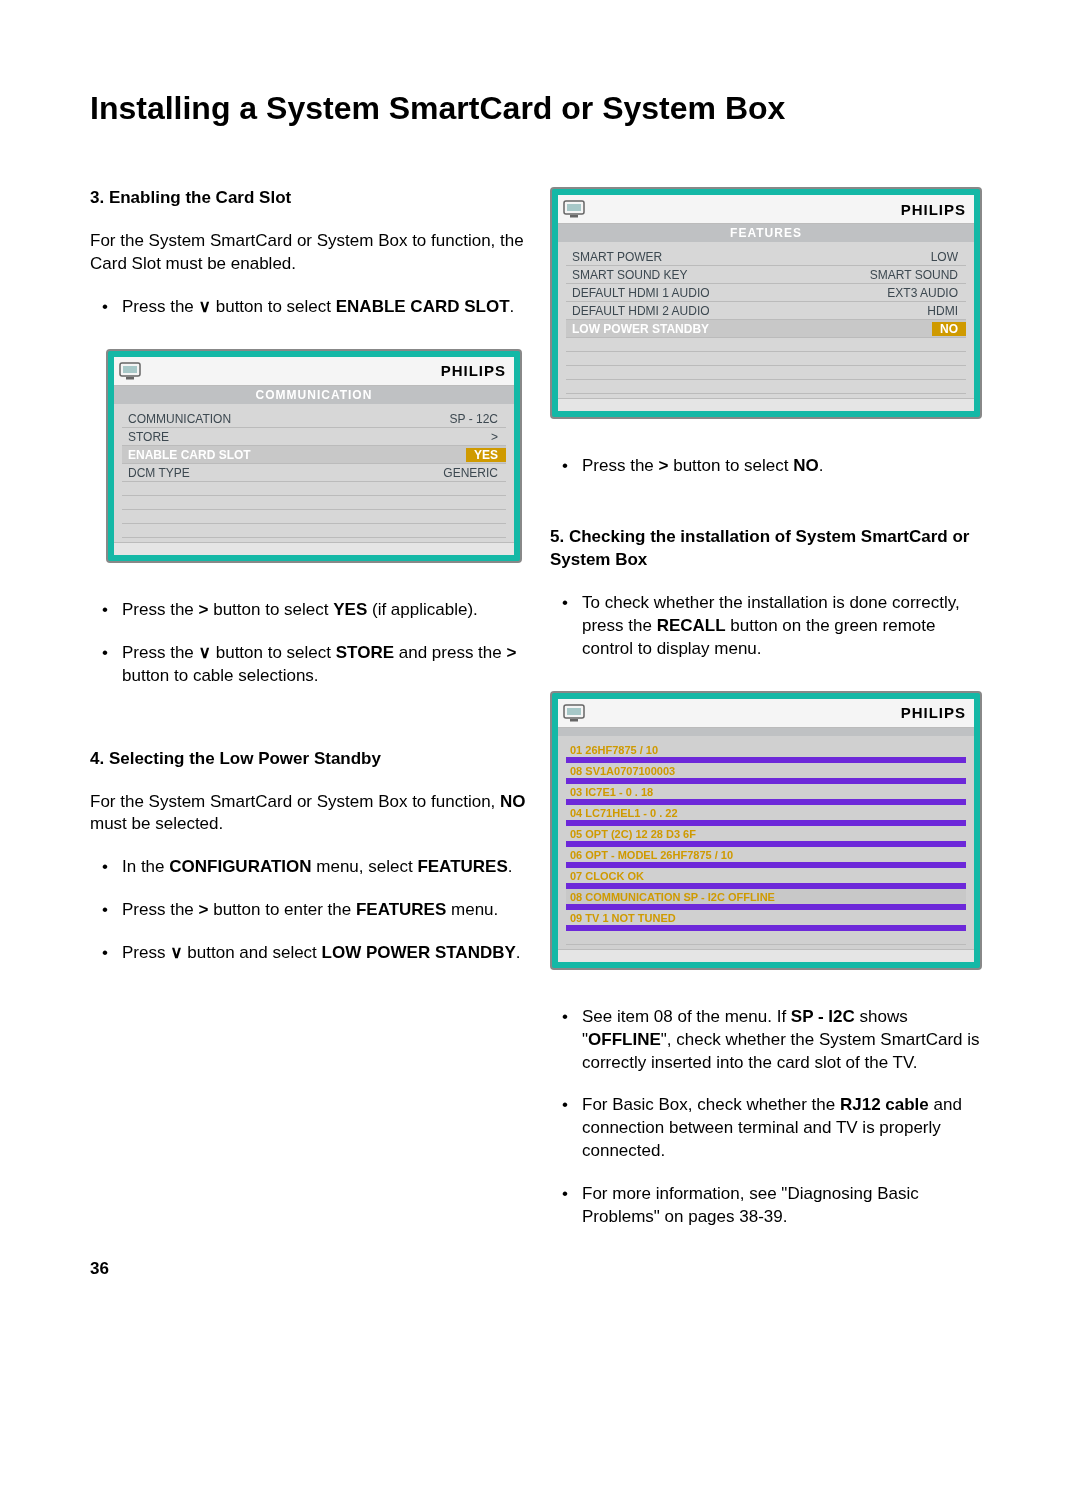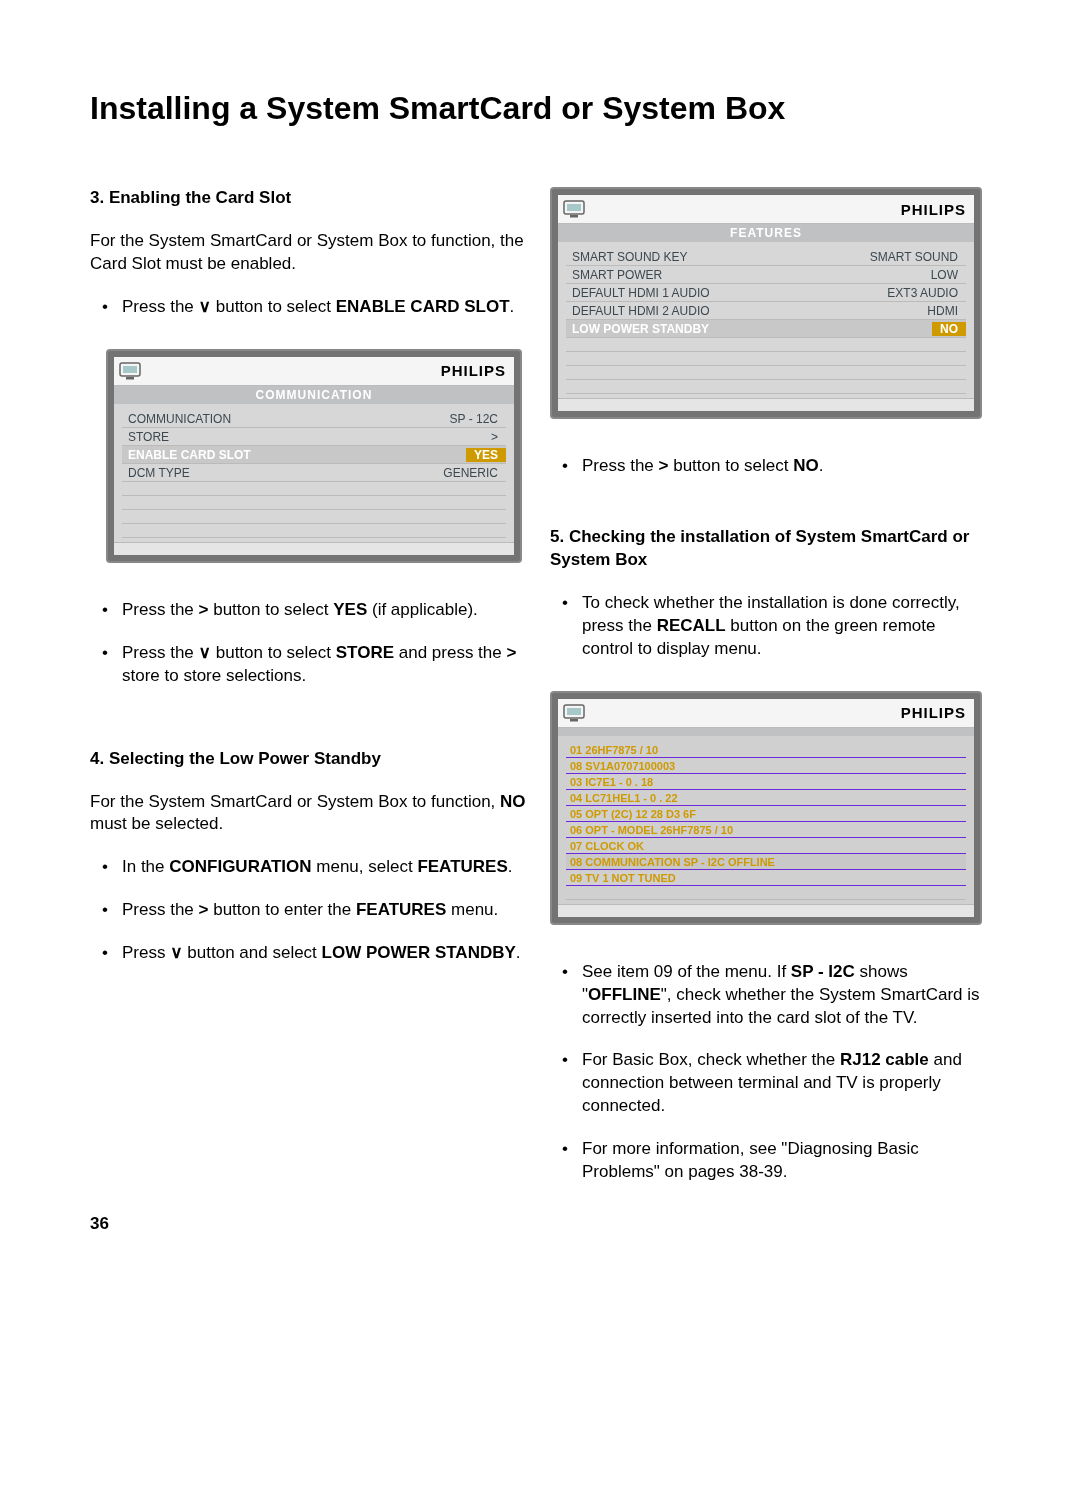--- a/index.html
+++ b/index.html
@@ -55,21 +55,21 @@
     position: absolute;
     left: 12px;
     top: 0;
   }
   .b { font-weight: bold; }
   .arrow { font-family: Arial, sans-serif; font-weight: bold; }
   
   .osd {
     border: 2px solid #888;
     border-radius: 4px;
-    background: #737373;
+    background: #14b8a6;
     padding: 6px;
     margin: 10px 8px 36px 16px;
     box-sizing: border-box;
   }
   .osd-header {
     display: flex;
     align-items: center;
     justify-content: space-between;
     background: #f5f5f5;
     border-bottom: 1px solid #bbb;
@@ -138,21 +138,21 @@
   }
   
   .osd-status-body {
     background: #d0d0d0;
     padding: 6px 8px 4px 8px;
   }
   .osd-status-body .status-line {
     font-size: 11px;
     color: #cf9a00;
     font-weight: bold;
-    border-bottom: 1px solid #6d28d9;
+    border-bottom: 6px solid #6d28d9;
     padding: 2px 0 1px 4px;
   }
   .osd-status-body .status-line.sel {
     background: #c8c8c8;
     color: #cf9a00;
   }
   .page-num {
     font-weight: bold;
     font-size: 17px;
   }
@@ -212,21 +212,21 @@
             <div class="osd-blank"></div>
           </div>
         <div class="osd-foot"></div>
       </div>
 
       <ul class="instructions">
         <li>
           <span>Press the </span><span class="b arrow">&gt;</span><span> button to select </span><span class="b">YES</span><span> (if applicable).</span>
         </li>
         <li>
-          <span>Press the </span><span class="arrow">∨</span><span> button to select </span><span class="b">STORE</span><span> and press the </span><span class="b arrow">&gt;</span><span> store to store selections.</span>
+          <span>Press the </span><span class="arrow">∨</span><span> button to select </span><span class="b">STORE</span><span> and press the </span><span class="b arrow">&gt;</span><span> button to cable selections.</span>
         </li>
       </ul>
 
       <div style="height:30px"></div>
 
       <p class="section-head">4.  Selecting the Low Power Standby</p>
       <p>
         <span>For the System SmartCard or System Box to function, </span><span class="b">NO</span><span> must be selected.</span>
       </p>
 
@@ -253,26 +253,26 @@
                 <rect x="2" y="3" width="20" height="13" rx="2" fill="none" stroke="#666" stroke-width="1.5"></rect>
                 <rect x="5" y="6" width="14" height="7" fill="#a7c8c8"></rect>
                 <rect x="8" y="17" width="8" height="2.5" fill="#666"></rect>
               </svg>
           </span>
           <span class="osd-brand">PHILIPS</span>
         </div>
         <div class="osd-title">FEATURES</div>
         <div class="osd-body" id="osd-feat-body">
             <div class="osd-row">
+              <span class="osd-label">SMART POWER</span>
+              <span class="osd-val">LOW</span>
+            </div>
+            <div class="osd-row">
               <span class="osd-label">SMART SOUND KEY</span>
               <span class="osd-val">SMART SOUND</span>
-            </div>
-            <div class="osd-row">
-              <span class="osd-label">SMART POWER</span>
-              <span class="osd-val">LOW</span>
             </div>
             <div class="osd-row">
               <span class="osd-label">DEFAULT HDMI 1 AUDIO</span>
               <span class="osd-val">EXT3 AUDIO</span>
             </div>
             <div class="osd-row">
               <span class="osd-label">DEFAULT HDMI 2 AUDIO</span>
               <span class="osd-val">HDMI</span>
             </div>
             <div class="osd-row highlight">
@@ -325,21 +325,21 @@
             <div class="status-line">07 CLOCK  OK</div>
             <div class="status-line sel">08 COMMUNICATION SP - I2C   OFFLINE</div>
             <div class="status-line">09 TV 1 NOT TUNED</div>
             <div class="osd-blank"></div>
           </div>
         <div class="osd-foot"></div>
       </div>
 
       <ul class="instructions">
         <li>
-          <span>See item 09 of the menu. If </span><span class="b">SP - I2C</span><span> shows "</span><span class="b">OFFLINE</span><span>", check whether the System SmartCard is correctly inserted into the card slot of the TV.</span>
+          <span>See item 08 of the menu. If </span><span class="b">SP - I2C</span><span> shows "</span><span class="b">OFFLINE</span><span>", check whether the System SmartCard is correctly inserted into the card slot of the TV.</span>
         </li>
         <li>
           <span>For Basic Box, check whether the </span><span class="b">RJ12 cable</span><span> and connection between terminal and TV is properly connected.</span>
         </li>
         <li>For more information, see "Diagnosing Basic Problems" on pages 38-39.</li>
       </ul>
 
     </div>
   </div>
 

